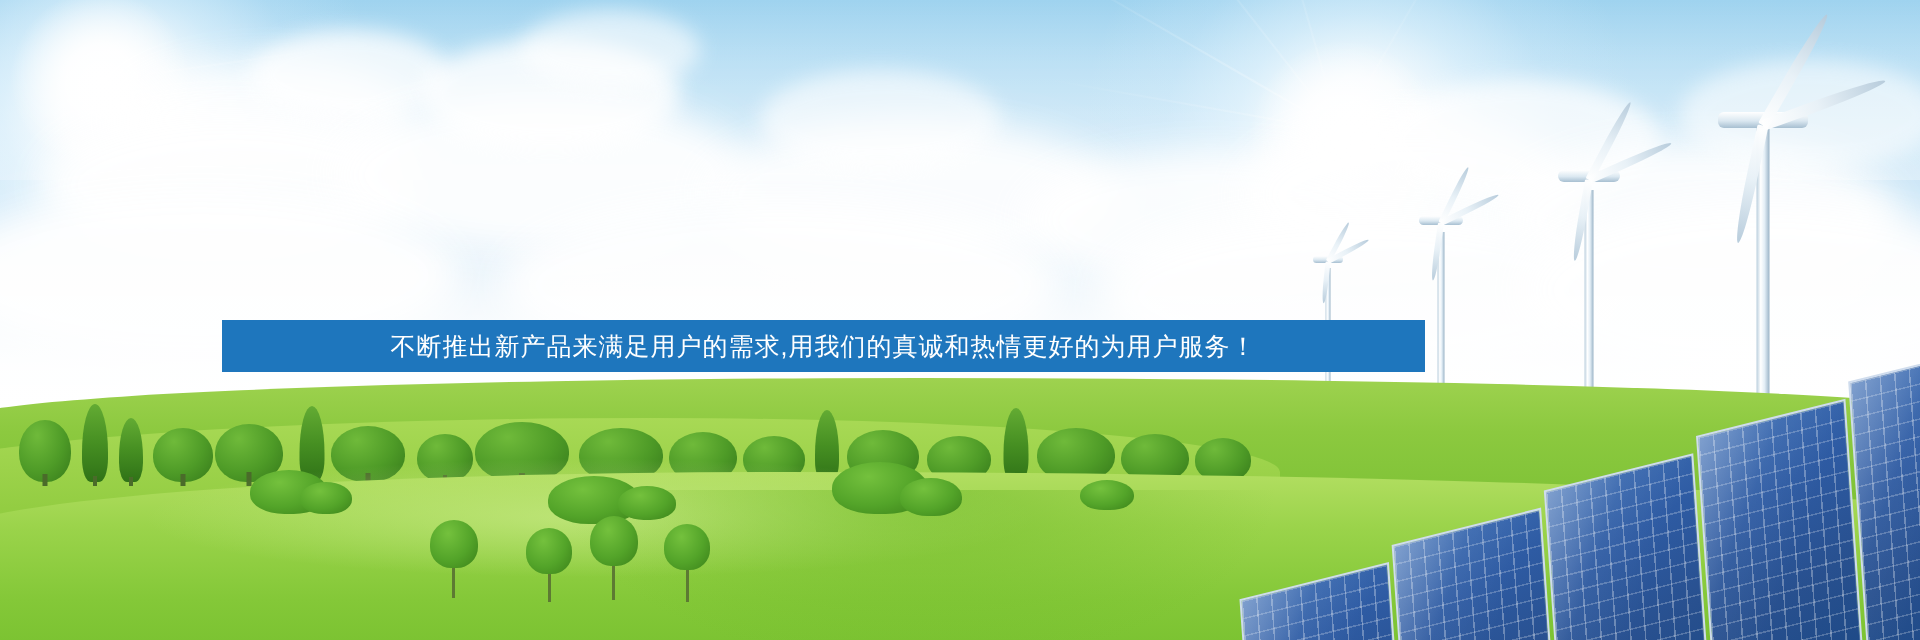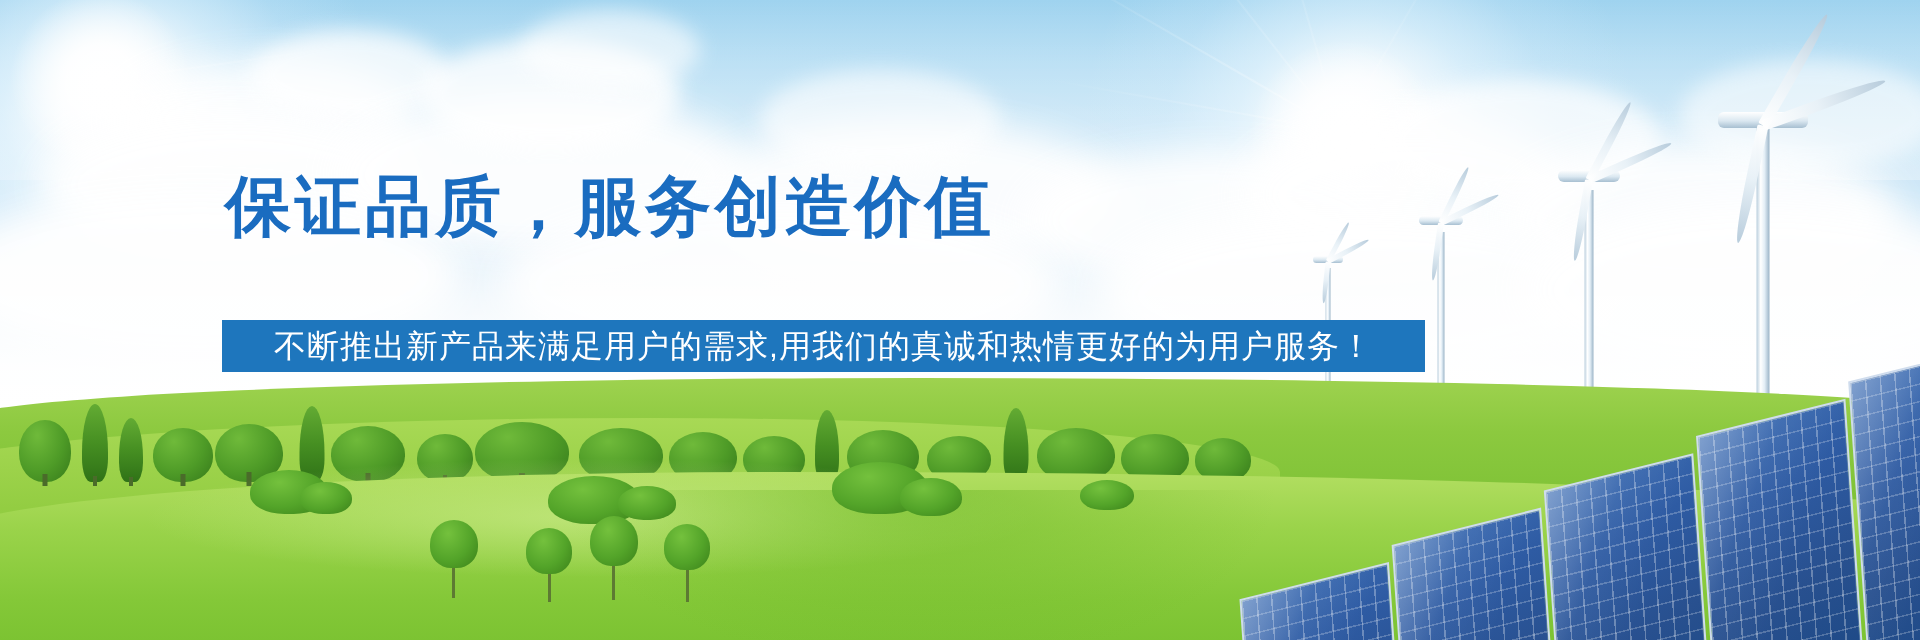--- a/index.html
+++ b/index.html
@@ -139,21 +139,21 @@
     text-shadow:0 2px 5px rgba(255,255,255,.85),0 0 2px rgba(255,255,255,.9);
     white-space:nowrap;
   }
   .subbar{
     position:absolute;left:222px;top:320px;
     width:1203px;height:52px;
     background:#1e76bd;
     display:flex;align-items:center;justify-content:center;
   }
   .subbar-text{
-    color:#ffffff;font-size:32px;line-height:32px;letter-spacing:1px;
+    color:#ffffff;font-size:25px;line-height:32px;letter-spacing:1px;
     white-space:nowrap;font-weight:normal;
   }
 </style>
 </head>
 <body>
 
 <div class="banner">
 
   <div class="sky">
     <div class="cloudband" style="top:0px;height:180px;opacity:.30;"></div>
@@ -356,19 +356,18 @@
       <div class="panel" style="left:504px;top:72px;width:150px;height:318px;">
           <div class="sheen"></div>
         </div>
       <div class="panel" style="left:662px;top:56px;width:150px;height:334px;">
           <div class="sheen"></div>
         </div>
 
     </div>
   </div>
 
-  <div class="headline">保证品质，服务创造价值</div>
 
   <div class="subbar">
     <span class="subbar-text">不断推出新产品来满足用户的需求,用我们的真诚和热情更好的为用户服务！</span>
   </div>
 
 </div>
 
 </body></html>

